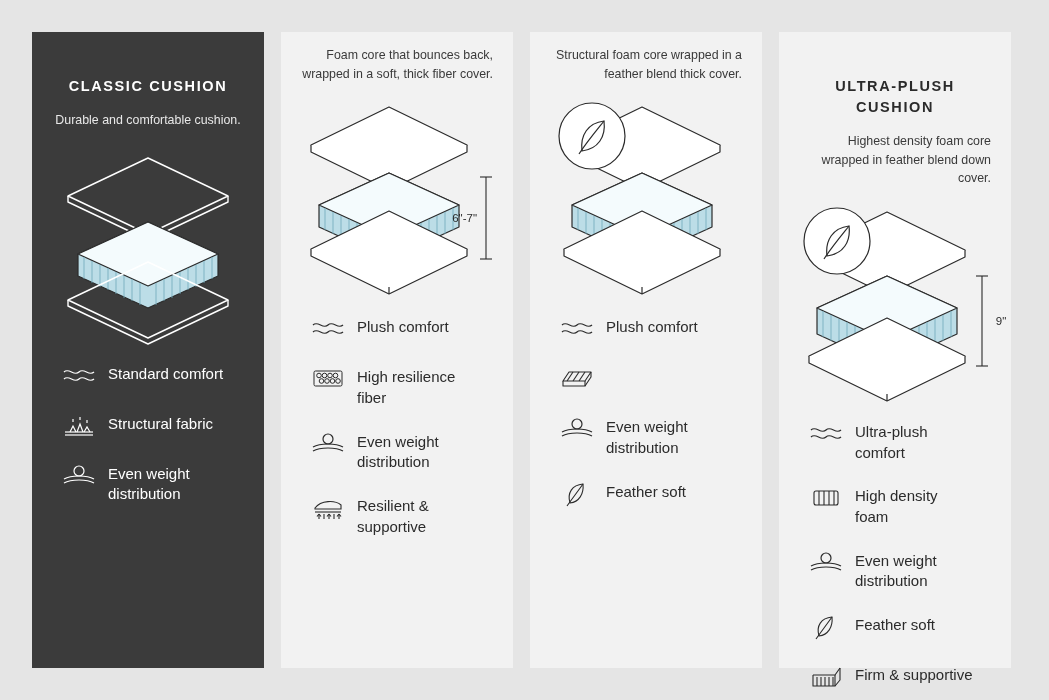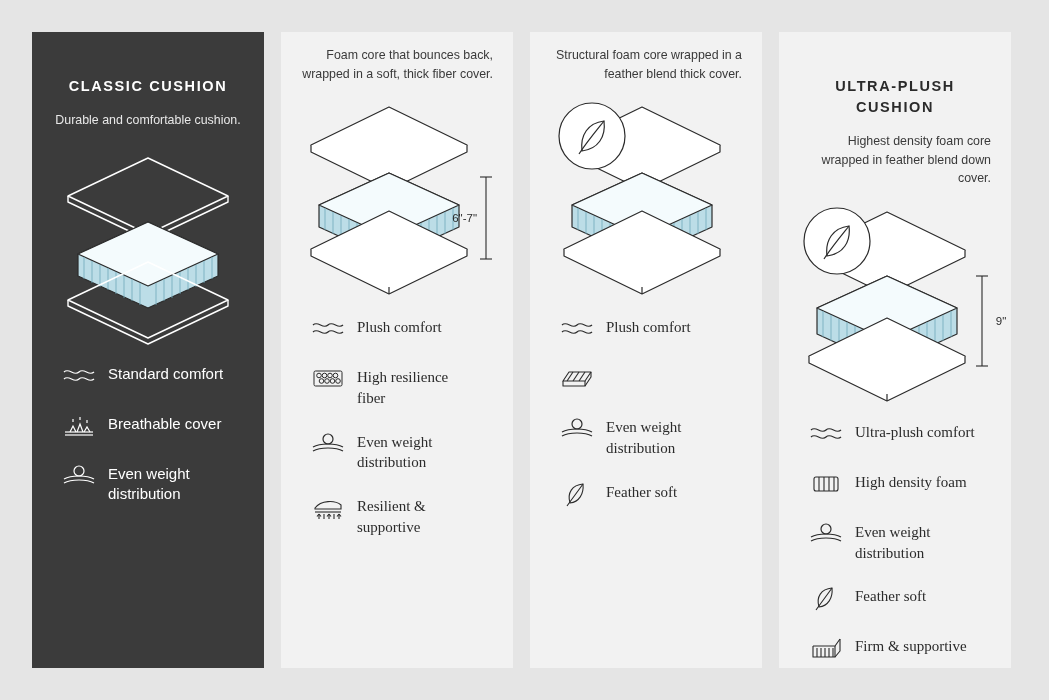--- a/index.html
+++ b/index.html
@@ -96,21 +96,21 @@
     align-items: center;
     justify-content: flex-start;
   }
   .feature-label {
     font-size: 15px;
     line-height: 1.38;
     padding-top: 3px;
     max-width: 120px;
   }
   .panel.dark .feature-label { color: #ffffff; }
-  .panel.light .feature-label { color: #2b2b2b; font-family: Liberation Serif, serif; }
+  .panel.light .feature-label { color: #2b2b2b; }
 
   .measure-label {
     font-size: 11.5px;
     fill: #2b2b2b;
   }
 </style>
 </head>
 <body>
 
 <div class="board">
@@ -173,21 +173,21 @@
             <path d="M3 18 L31 18"></path>
             <path d="M3 21 L31 21"></path>
             <path d="M8 18 L11 12 L14 18"></path>
             <path d="M15 18 L18 10 L21 18"></path>
             <path d="M22 18 L25 13 L28 18"></path>
             <path d="M11 8 L11 5"></path>
               <path d="M18 6 L18 3"></path>
               <path d="M25 9 L25 6"></path>
           </svg>
         </div>
-        <div class="feature-label">Breathable cover</div>
+        <div class="feature-label">Structural fabric</div>
       </div>
       <div class="feature">
         <div class="feature-icon">
           <svg width="34" height="24" viewBox="0 0 34 24" fill="none" stroke="#ffffff" stroke-width="1.2">
             <circle cx="17" cy="7" r="5"></circle>
             <path d="M2 15 C9 11, 25 11, 32 15"></path>
             <path d="M2 19 C9 15, 25 15, 32 19"></path>
           </svg>
         </div>
         <div class="feature-label">Even weight distribution</div>

